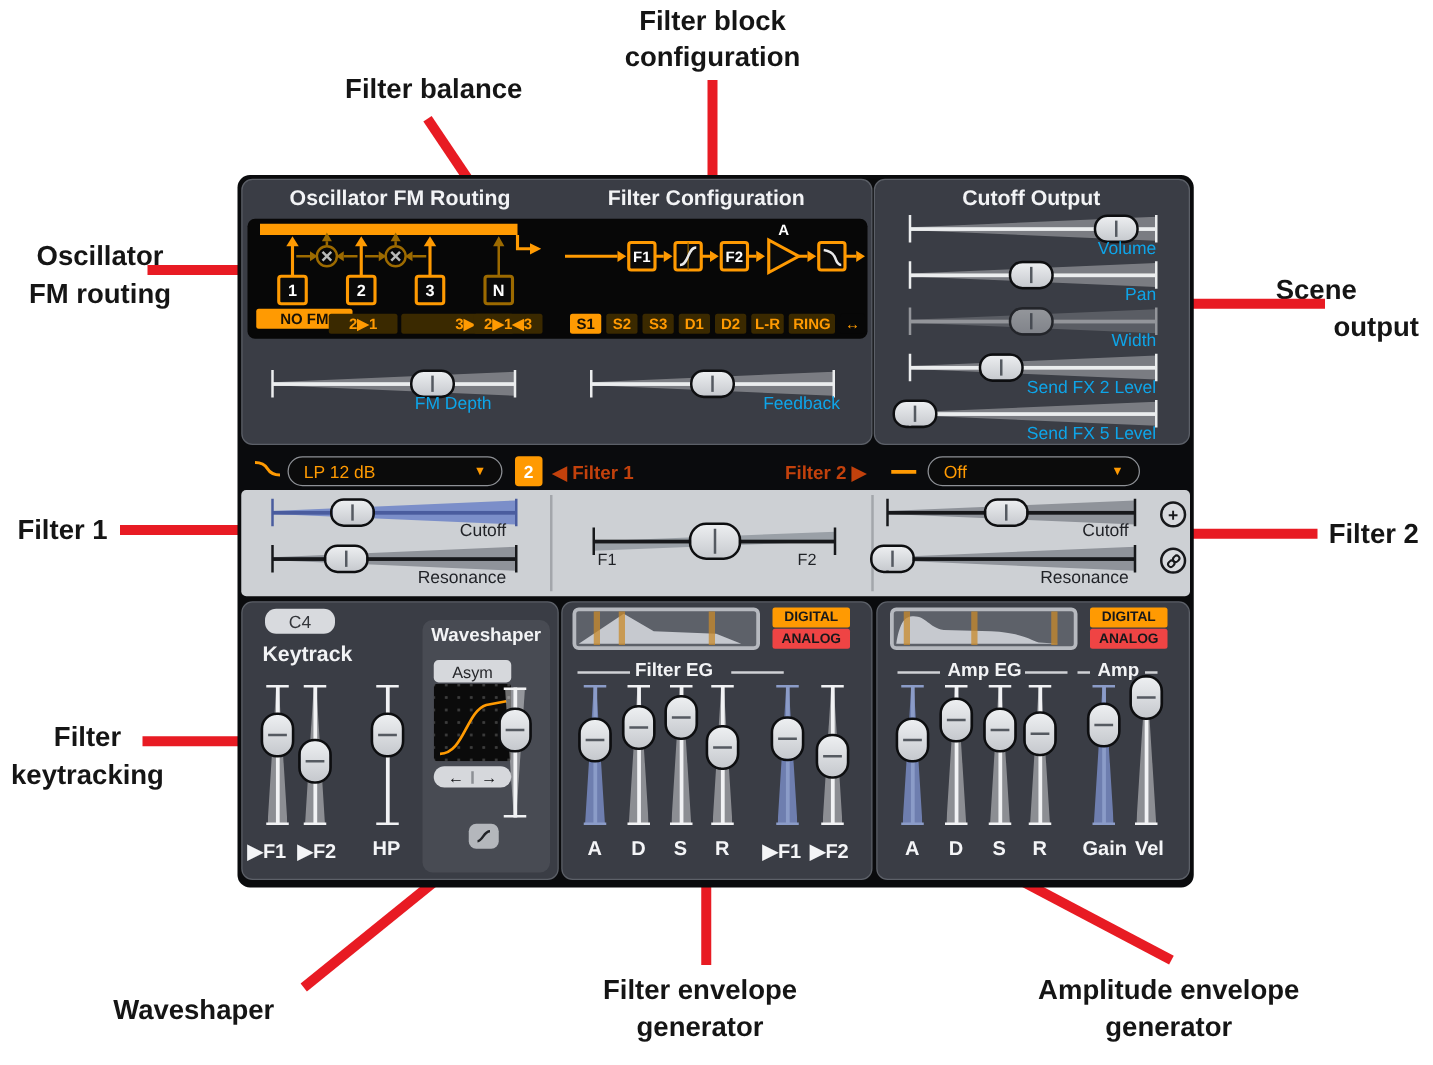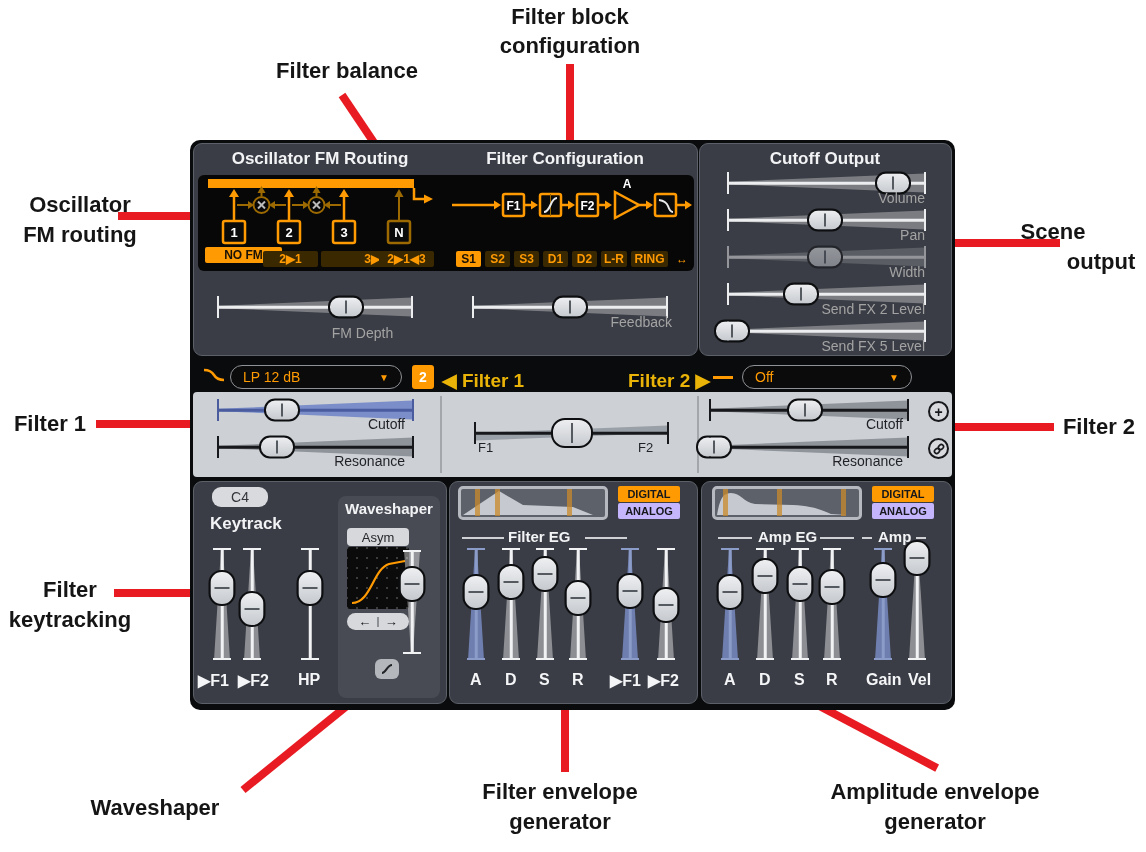--- a/index.html
+++ b/index.html
@@ -62,40 +62,40 @@
                background:linear-gradient(#edeff1,#c6c9ce);
                border:2.5px solid #0d0e10;border-radius:13px;box-sizing:border-box;}
   .vs .vhandle::after{content:"";position:absolute;top:50%;left:4px;right:4px;height:2px;
                       background:#555a61;transform:translateY(-50%);}
   .vs.white .vtrack,.vs.white .vtick{background:#f1f2f4;}
   .vs.white .vwedge{background:rgba(255,255,255,.42);}
   .vs.blue .vtrack,.vs.blue .vtick{background:#8b9cc8;}
   .vs.blue .vwedge{background:rgba(124,143,201,.8);}
 
   
-  .dlab{position:absolute;color:#a3a3a3;font-size:14px;}
+  .dlab{position:absolute;color:#0ea5e9;font-size:14px;}
   .llab{position:absolute;color:#1f2126;font-size:14px;}
   .biglab{position:absolute;color:#f4f5f7;font-weight:bold;font-size:16px;white-space:nowrap;}
   .dd{position:absolute;height:24px;border:1.5px solid #8e9196;border-radius:12px;
       background:#0b0b0b;color:#ff9a02;font-size:14px;display:flex;align-items:center;
       padding:0 12px;box-sizing:border-box;justify-content:space-between;}
   .badge{position:absolute;width:22px;height:24px;background:#ff9a02;color:#fff;
          font-weight:bold;font-size:14px;display:flex;align-items:center;
          justify-content:center;border-radius:3px;}
-  .hdrlab{position:absolute;color:#eab308;font-weight:bold;font-size:19px;white-space:nowrap;}
+  .hdrlab{position:absolute;color:#c2410c;font-weight:bold;font-size:15px;white-space:nowrap;}
   .strip{position:absolute;background:#cdd0d4;border-radius:4px;}
   .vdiv{position:absolute;width:2px;background:#a3a6ab;}
   .roundbtn{position:absolute;width:21px;height:21px;border-radius:50%;
             background:#d8dade;border:2px solid #17181b;box-sizing:border-box;
             display:flex;align-items:center;justify-content:center;
             font-weight:bold;font-size:14px;color:#17181b;}
   .da{position:absolute;width:62px;height:16px;display:flex;align-items:center;
       justify-content:center;font-weight:bold;font-size:11px;color:#17181b;border-radius:2px;}
   .da.digital{background:#ff9a02;}
-  .da.analog{background:#c4b5fd;}
+  .da.analog{background:#ef4444;}
   .envbox{position:absolute;background:#5d6169;border:3px solid #b6b9bf;
           border-radius:5px;box-sizing:border-box;}
   .egline{position:absolute;height:2px;background:#cfd1d5;}
   .eglab{position:absolute;color:#f2f3f5;font-weight:bold;font-size:15px;white-space:nowrap;}
   .wsbox{position:absolute;background:#484b53;border-radius:8px;}
   .wsbtn{position:absolute;background:#d6d8dc;border-radius:4px;color:#26272b;
          font-size:13px;display:flex;align-items:center;justify-content:center;}
   .wsgraph{position:absolute;background:#0b0b0b;border-radius:3px;
            background-image:radial-gradient(circle,#3c3c3c 1px,transparent 1.4px);
            background-size:10px 10px;background-position:5px 6px;}
@@ -230,21 +230,21 @@
     <div class="opt" style="left:474px;top:76px;width:20px;background:#070707;">↔</div>
   </div>
 
   <div class="hs dark" style="left:28px;top:152px;width:194px;">
     <div class="wedge"></div>
     <div class="track"></div>
     <div class="tick l"></div>
       <div class="tick r"></div>
     <div class="handle" style="left: 66%;"></div>
   </div>
-  <div class="dlab" style="left:115px;top:174px;width:115px;text-align:center;margin-top:11px;">FM Depth</div>
+  <div class="dlab" style="left:115px;top:174px;width:115px;text-align:center;">FM Depth</div>
 
   <div class="hs dark" style="left:283px;top:152px;width:194px;">
     <div class="wedge"></div>
     <div class="track"></div>
     <div class="tick l"></div>
       <div class="tick r"></div>
     <div class="handle" style="left: 50%;"></div>
   </div>
   <div class="dlab" style="left:392px;top:174px;width:90px;text-align:right;">Feedback</div>
 

